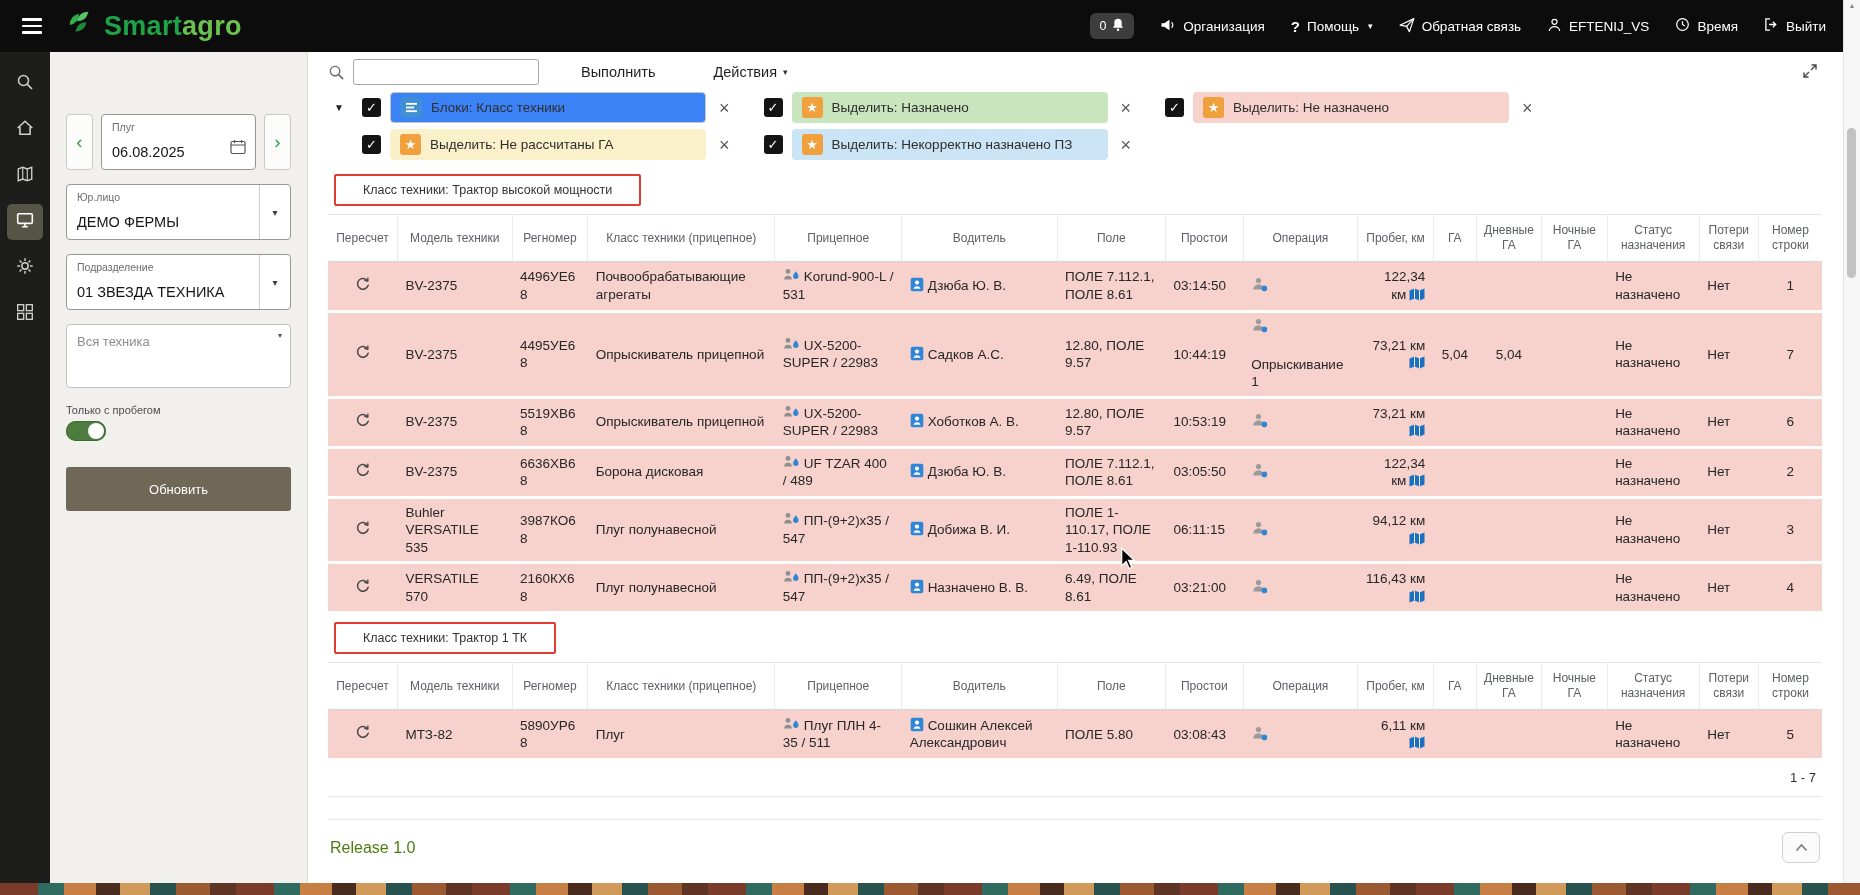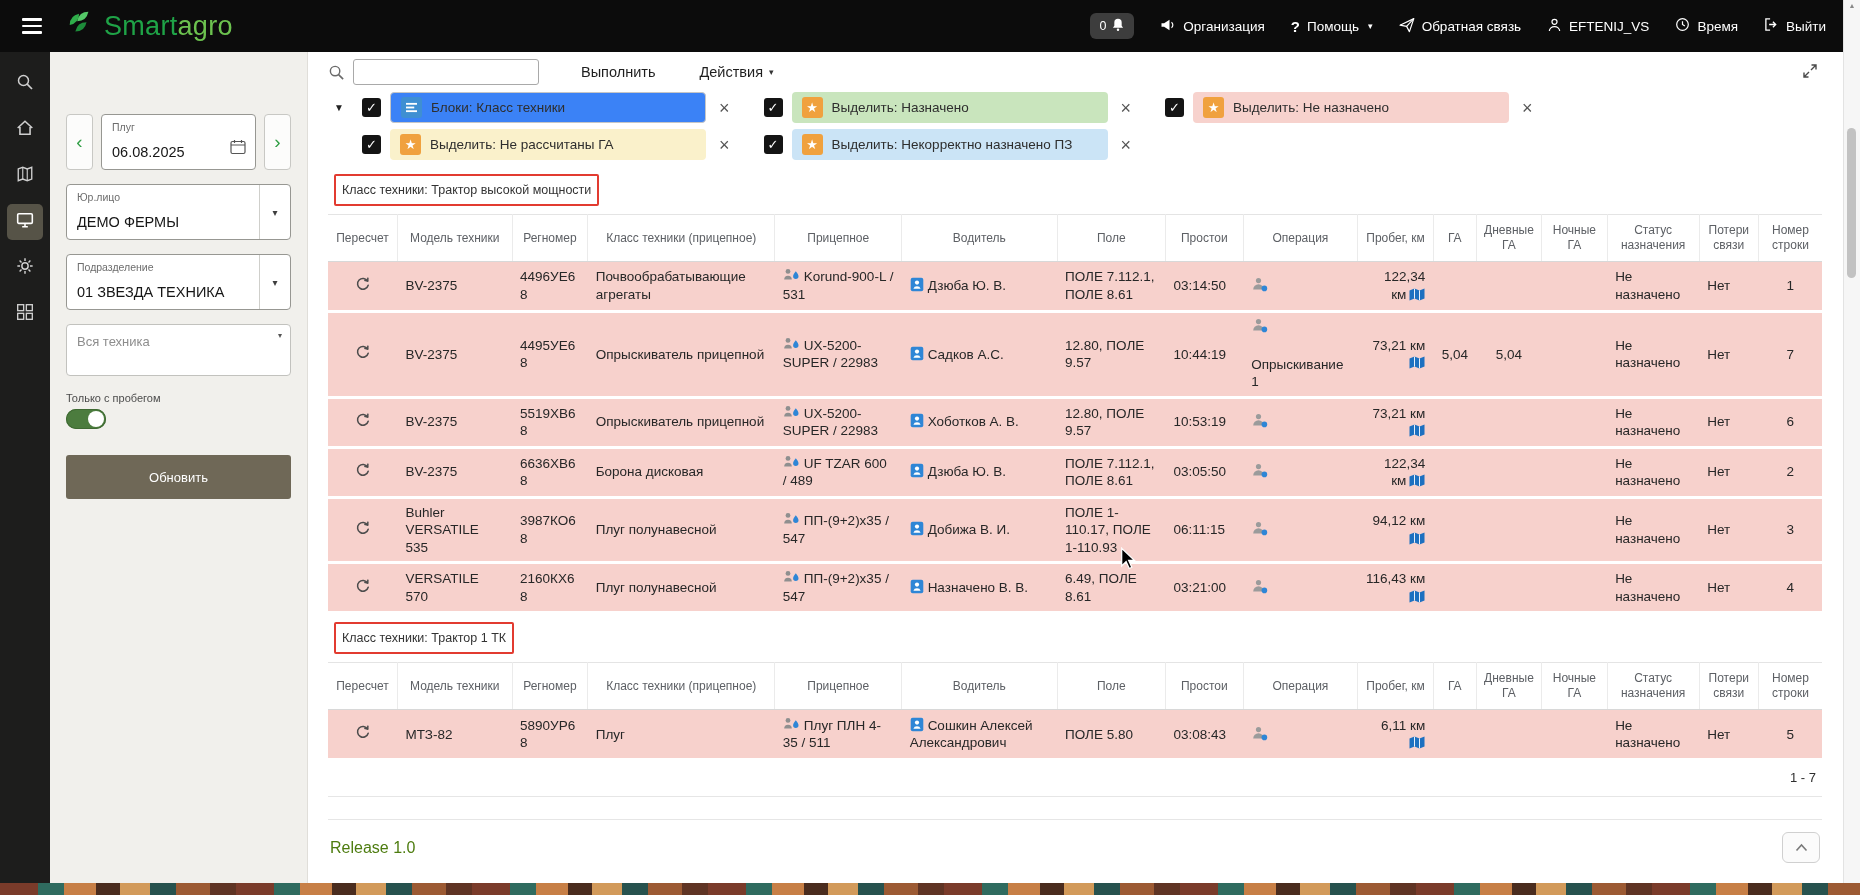--- a/index.html
+++ b/index.html
@@ -7,21 +7,21 @@
        font-family:"Liberation Sans","DejaVu Sans",sans-serif;-webkit-font-smoothing:antialiased}
   .app{position:absolute;left:0;top:0;right:16px;bottom:12px;display:flex;flex-direction:column}
 
   
   .topbar{height:52px;background:#0c0c0c;display:flex;align-items:center;justify-content:space-between;
           padding:0 18px;flex:0 0 auto;box-sizing:border-box}
   .tb-left{display:flex;align-items:center;gap:18px}
   .hamburger{display:flex;flex-direction:column;gap:4px;cursor:pointer;padding:4px}
   .hamburger span{width:20px;height:2.5px;background:#fff;border-radius:1px;display:block}
   .logo{display:flex;align-items:center;gap:8px;cursor:pointer}
-  .logo-text{font-size:27px;font-weight:400;letter-spacing:.3px}
+  .logo-text{font-size:27px;font-weight:700;letter-spacing:.3px}
   .lg1{color:#1fa347}.lg2{color:#6cc24f}
   .tb-right{display:flex;align-items:center;gap:26px}
   .notif{background:#3d3d3d;border-radius:6px;padding:4px 9px;display:flex;align-items:center;gap:5px;
          color:#fff;font-size:12.5px;cursor:pointer}
   .nav-item{display:flex;align-items:center;gap:7px;color:#fff;font-size:13.5px;cursor:pointer;white-space:nowrap}
   .car{font-size:9px;color:#fff;margin-left:2px}
   .q-ic{font-size:15px;font-weight:700;color:#fff}
 
   
   .mainrow{flex:1;display:flex;min-height:0}
@@ -37,58 +37,58 @@
   .nav-btn{width:27px;height:56px;background:#fcfcfb;border:1px solid #c8c8c4;border-radius:4px;color:#2f9e44;
            font-size:19px;cursor:pointer;display:flex;align-items:center;justify-content:center;padding:0;font-family:inherit}
   .field{position:relative;background:#fff;border:1px solid #979792;border-radius:4px;height:56px;box-sizing:border-box}
   .date-field{flex:1}
   .f-label{position:absolute;top:6px;left:10px;font-size:10.5px;color:#6d6d6d}
   .f-value{position:absolute;bottom:9px;left:10px;font-size:14.5px;color:#161616;white-space:nowrap}
   .cal{position:absolute;right:9px;bottom:10px}
   .sel{margin-bottom:14px;cursor:pointer}
   .dd{position:absolute;top:0;right:0;bottom:0;width:30px;border-left:1px solid #cfcfcb;display:flex;
       align-items:center;justify-content:center;font-size:10px;color:#3e3e3e;cursor:pointer}
-  .multi{height:52px;border-color:#c2c2be;margin-bottom:16px;cursor:pointer}
+  .multi{height:64px;border-color:#c2c2be;margin-bottom:16px;cursor:pointer}
   .ph{position:absolute;top:9px;left:10px;font-size:13px;color:#8d8d8d}
   .caret{position:absolute;top:6px;right:8px;font-size:8px;color:#555}
   .toggle-block{margin-bottom:10px}
   .t-label{font-size:11px;color:#4c4c4c;margin-bottom:5px}
   .toggle{width:40px;height:20px;border-radius:10px;background:#4c7c3e;position:relative;cursor:pointer;
           box-shadow:inset 0 0 0 1px #3f6a33}
   .toggle .knob{position:absolute;top:2px;right:2px;width:16px;height:16px;border-radius:50%;background:#fff}
   .update-btn{margin-top:16px;width:100%;height:44px;background:#6f6857;color:#fff;border:none;border-radius:3px;
               font-size:13px;cursor:pointer;font-family:inherit}
 
   
   .content{flex:1;background:#fff;padding:0 22px 0 20px;box-sizing:border-box;overflow:hidden;position:relative;min-width:0}
   .toolbar{display:flex;align-items:center;height:40px}
   .search-ic{margin-right:8px;display:flex}
   .search-input{width:186px;height:26px;border:1px solid #a9a9a9;border-radius:3px;box-sizing:border-box;
                 font-family:inherit;font-size:13px;padding:0 8px}
   .exec-btn{background:none;border:none;font-size:14.5px;color:#1f1f1f;font-family:inherit;margin-left:42px;
             cursor:pointer;padding:0}
-  .actions-dd{display:flex;align-items:center;gap:6px;font-size:14.5px;color:#1f1f1f;margin-left:44px;cursor:pointer}
+  .actions-dd{display:flex;align-items:center;gap:6px;font-size:14.5px;color:#1f1f1f;margin-left:58px;cursor:pointer}
   .car2{font-size:9px;color:#333}
   .fullscreen{margin-left:auto;cursor:pointer;border:none;background:none;padding:4px;display:flex}
 
   .chips-row{display:flex;align-items:center;margin-bottom:6px;min-height:31px}
   .chips-row.second{padding-left:34px}
   .collapse{width:22px;font-size:10px;color:#222;cursor:pointer;margin-right:12px;text-align:center}
   .chip-group{display:flex;align-items:center;margin-right:34px}
   .cbx{width:19px;height:19px;background:#141414;border-radius:3px;color:#fff;font-size:13px;display:flex;
        align-items:center;justify-content:center;cursor:pointer;flex:0 0 auto}
   .chip{display:flex;align-items:center;gap:9px;height:31px;border-radius:4px;padding:0 10px;margin-left:9px;
         width:316px;box-sizing:border-box;cursor:pointer}
   .chip.bordered{border:1px solid #c6c6c6}
   .chip-ic{width:21px;height:21px;border-radius:3px;display:flex;align-items:center;justify-content:center;flex:0 0 auto}
   .chip-ic .star{color:#fff;font-size:13px;line-height:1}
   .chip-label{font-size:13.5px;color:#2e2e2e;white-space:nowrap;overflow:hidden}
   .chip-close{margin-left:13px;color:#555;font-size:18px;cursor:pointer;line-height:1}
 
-  .section-title{display:inline-block;border:2px solid #e23b30;background:#fff;padding:7px 6px;font-size:12.5px;
+  .section-title{display:inline-block;border:2px solid #e23b30;background:#fff;padding:7px 27px;font-size:12.5px;
                  color:#333;margin:8px 0 8px 6px;border-radius:2px}
 
   table.grid{width:100%;border-collapse:collapse;table-layout:fixed}
   .grid th{font-size:12px;font-weight:400;color:#5d6065;padding:8px 5px;vertical-align:middle;text-align:center;
            border-bottom:1px solid #d8d8d8;border-top:1px solid #e4e4e4;border-right:1px solid #ebebeb;
            background:#fff;line-height:1.25;word-wrap:break-word}
   .grid th:last-child{border-right:none}
   .grid td{background:#f7d1cc;font-size:13.5px;color:#272727;padding:5px 8px;vertical-align:middle;
            border-bottom:3px solid #fff;height:50px;line-height:1.3;box-sizing:border-box;word-wrap:break-word}
   .c-recalc{text-align:center}
@@ -554,21 +554,21 @@
                         <path d="M12.9 1.6l-0.2 3.5-3.4-0.9" fill="none" stroke="#4c4c4c" stroke-width="1.5" stroke-linejoin="round"></path>
                       </svg>
                     </span></td>
                   <td class="c-model">BV-2375</td>
                   <td class="c-reg">6636ХВ68</td>
                   <td class="c-trailer_class">Борона дисковая</td>
                   <td class="c-trailer"><svg class="cell-ic" width="17" height="15" viewBox="0 0 17 15">
                       <circle cx="5" cy="3.4" r="2.4" fill="#8f8f8f"></circle>
                       <path d="M1.2 11.5a3.8 3.8 0 0 1 7.6 0Z" fill="#8f8f8f"></path>
                       <path d="M12.8 3.2c1.7 2.2 2.7 3.7 2.7 5a2.7 2.7 0 0 1-5.4 0c0-1.3 1-2.8 2.7-5Z" fill="#2f86d6"></path>
-                    </svg><span>UF TZAR 600 / 489</span></td>
+                    </svg><span>UF TZAR 400 / 489</span></td>
                   <td class="c-driver"><svg class="cell-ic" width="14" height="15" viewBox="0 0 14 15">
                       <rect x="0.7" y="0.7" width="12.6" height="13.6" rx="2" fill="#2f86d6"></rect>
                       <circle cx="7" cy="5.6" r="2.1" fill="#fff"></circle>
                       <path d="M3.4 11.8a3.7 3.2 0 0 1 7.2 0Z" fill="#fff"></path>
                     </svg><span>Дзюба Ю. В.</span></td>
                   <td class="c-field">ПОЛЕ 7.112.1, ПОЛЕ 8.61</td>
                   <td class="c-idle">03:05:50</td>
                   <td class="c-operation"><svg class="cell-ic" width="17" height="15" viewBox="0 0 17 15">
                       <circle cx="7.5" cy="3.6" r="2.6" fill="#9b9b9b"></circle>
                       <path d="M2.2 12.6a5.3 5.3 0 0 1 10.6 0Z" fill="#9b9b9b"></path>

